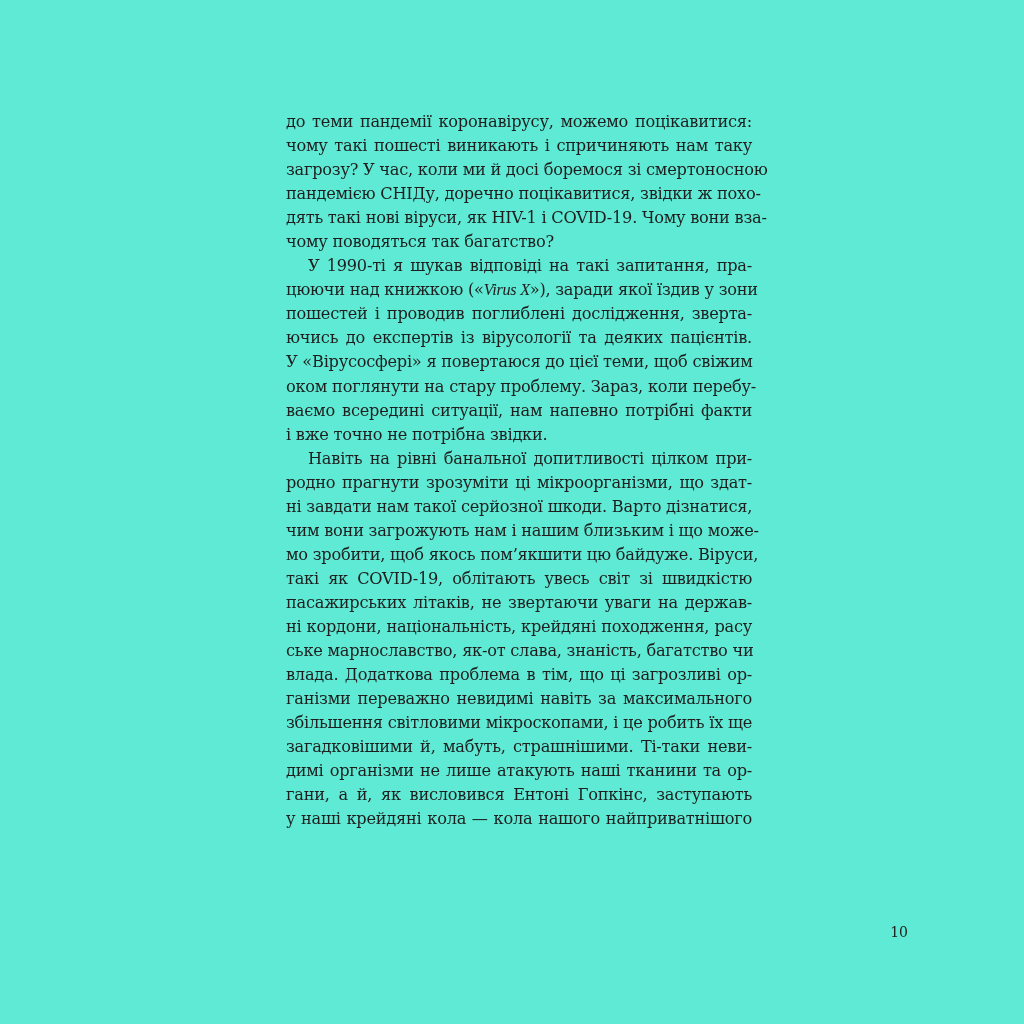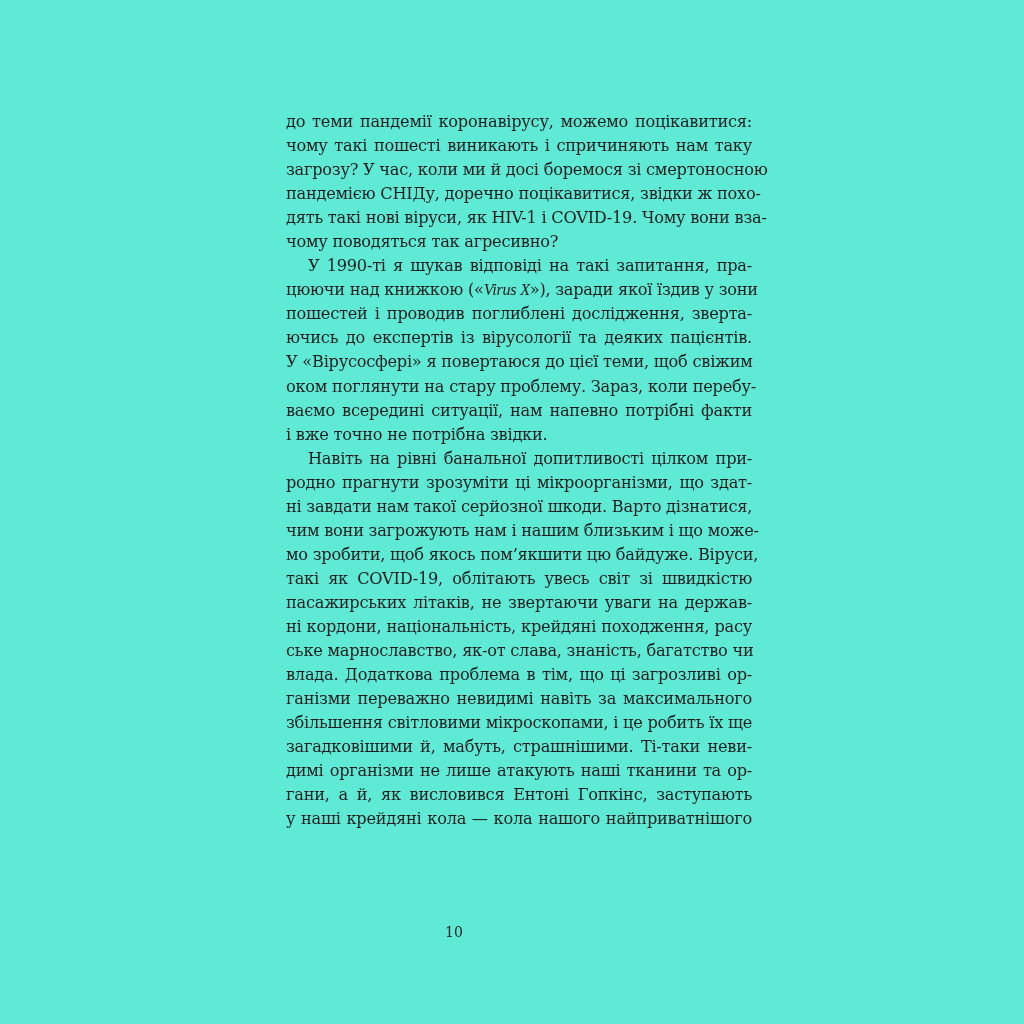--- a/index.html
+++ b/index.html
@@ -47,39 +47,39 @@
     }
     .italic {
       font-style: italic;
       font-family: Liberation Serif, serif;
     }
     .page-number {
       position: absolute;
       left: 0;
       width: 908px;
       top: 924px;
-      text-align: center;
+      text-align: right;
       font-family: "DejaVu Serif", "Liberation Serif", serif;
       font-size: 14px;
       color: #1e1e1e;
     }
   </style>
 </head>
 <body>
 
 <div class="page">
   <div class="text-block">
 
     <div>
       <span class="line">до теми пандемії коронавірусу, можемо поцікавитися:</span>
       <span class="line">чому такі пошесті виникають і спричиняють нам таку</span>
       <span class="line">загрозу? У час, коли ми й досі боремося зі смертоносною</span>
       <span class="line">пандемією СНІДу, доречно поцікавитися, звідки ж похо-</span>
       <span class="line">дять такі нові віруси, як HIV-1 і COVID-19. Чому вони вза-</span>
-      <span class="line last">чому поводяться так агресивно?</span>
+      <span class="line last">чому поводяться так багатство?</span>
     </div>
 
     <div>
       <span class="line indent">У 1990-ті я шукав відповіді на такі запитання, пра-</span>
       <span class="line"><span>цюючи над книжкою («</span><span class="italic">Virus X</span><span>»), заради якої їздив у зони</span></span>
       <span class="line">пошестей і проводив поглиблені дослідження, зверта-</span>
       <span class="line">ючись до експертів із вірусології та деяких пацієнтів.</span>
       <span class="line">У «Вірусосфері» я повертаюся до цієї теми, щоб свіжим</span>
       <span class="line">оком поглянути на стару проблему. Зараз, коли перебу-</span>
       <span class="line">ваємо всередині ситуації, нам напевно потрібні факти</span>

